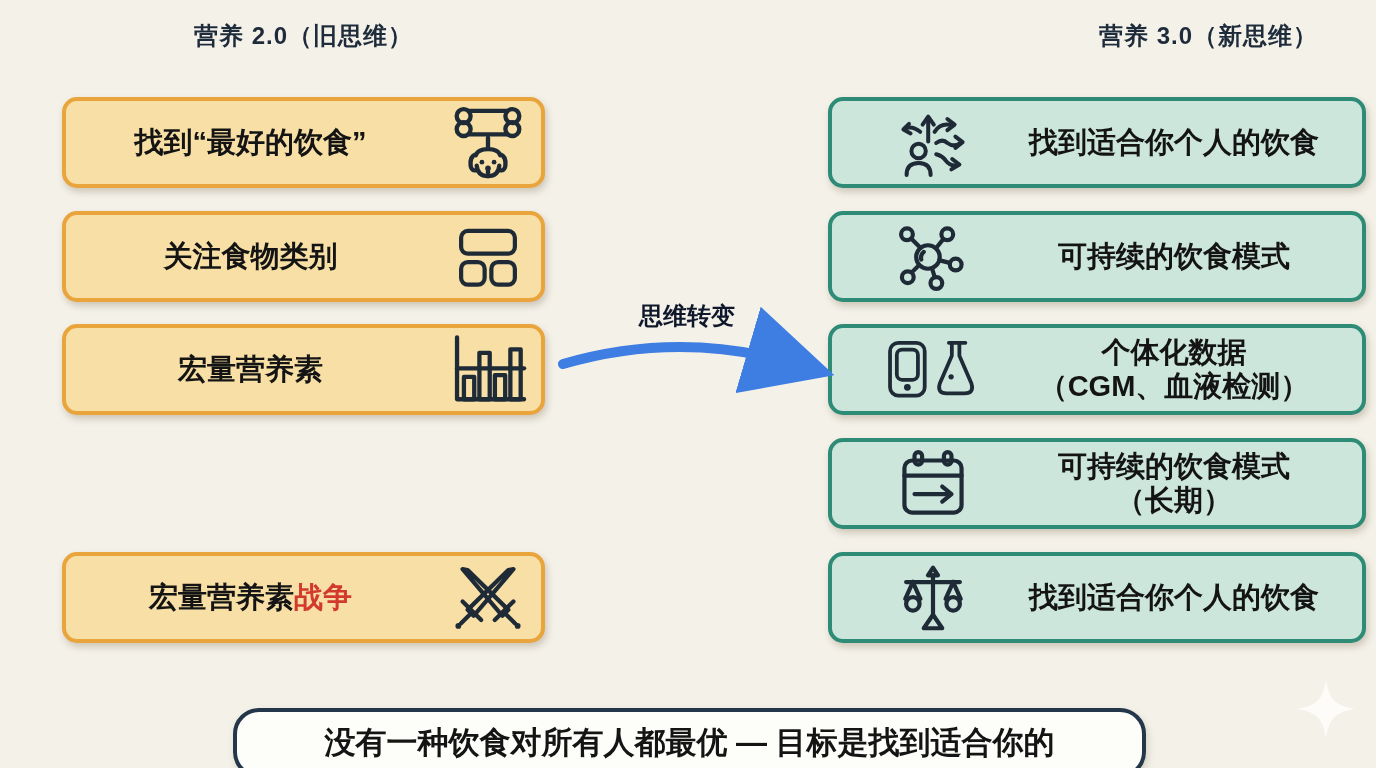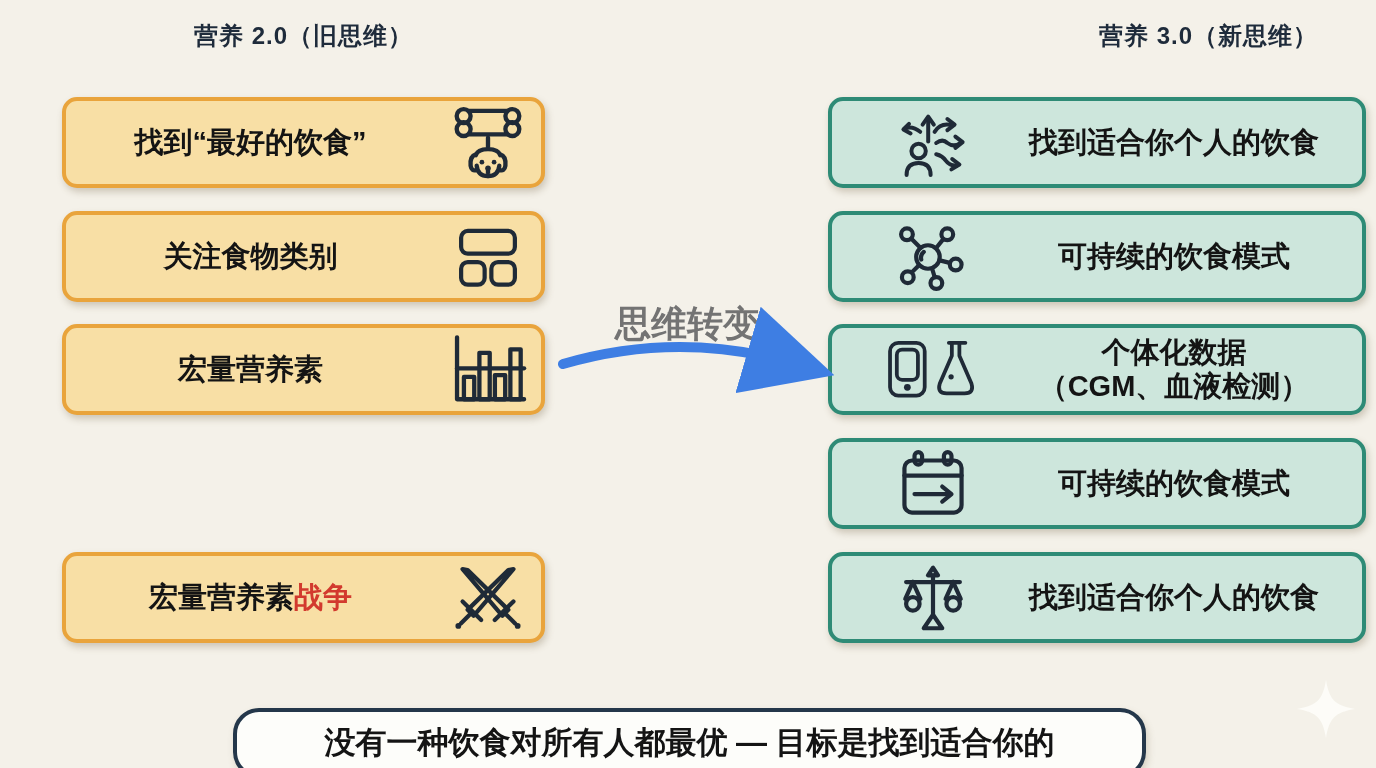--- a/index.html
+++ b/index.html
@@ -35,21 +35,21 @@
     font-size:29px;color:#141414;line-height:1.15;
   }
   .box-text .hl{color:#D23A2E;text-align:center;}
   .box-icon{width:106px;display:flex;align-items:center;justify-content:center;}
   .box-icon svg{display:block;}
   .stroke{fill:none;stroke:#1F2A37;stroke-width:5;stroke-linecap:round;stroke-linejoin:round;}
   .fillmark{fill:#1F2A37;stroke:none;}
 
   .transition-label{
     position:absolute;left:577px;top:300px;width:220px;
-    text-align:center;font-size:36px;font-weight:bold;color:#737373;
+    text-align:center;font-size:24px;font-weight:bold;color:#0f172a;
   }
   .transition-arrow{position:absolute;left:552px;top:290px;}
 
   .footer-box{
     position:absolute;left:233px;top:708px;width:905px;height:62px;
     background:#FDFDFA;border:4px solid #24374A;border-radius:26px;
     display:flex;align-items:center;justify-content:center;
     box-shadow:2px 4px 7px rgba(125,110,80,0.25);
   }
   .footer-text{font-size:31px;font-weight:bold;color:#141414;}
@@ -218,20 +218,21 @@
           <line x1="16" y1="36" x2="84" y2="36"></line>
           <rect x="28" y="8" width="9" height="15" rx="4.5"></rect>
           <rect x="63" y="8" width="9" height="15" rx="4.5"></rect>
           <line x1="28" y1="58" x2="70" y2="58"></line>
           <path d="M61 49 L72 58 L61 67"></path>
         </g>
       </svg>
     </div>
     <div class="box-text">
       <div>可持续的饮食模式</div>
+      <div>（长期）</div>
     </div>
   </div>
 
   <div class="box right row-4">
     <div class="box-icon">
       <svg width="84" height="78" viewBox="0 0 100 92">
         <g class="stroke">
           <path d="M50 10 l-6 9 h12 z"></path>
           <line x1="50" y1="19" x2="50" y2="66"></line>
           <line x1="18" y1="27" x2="82" y2="27"></line>

